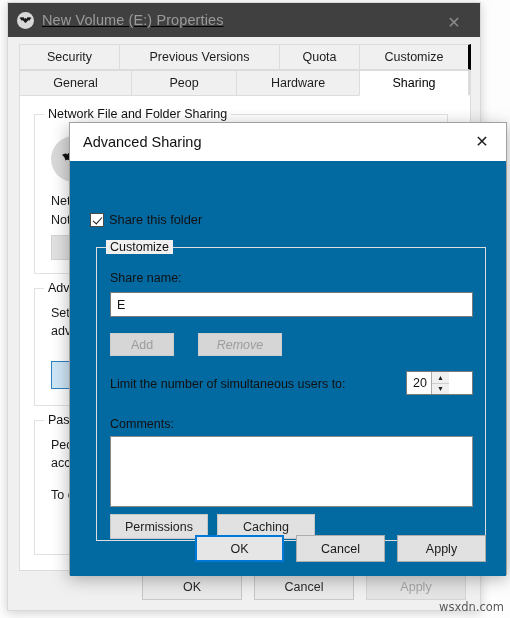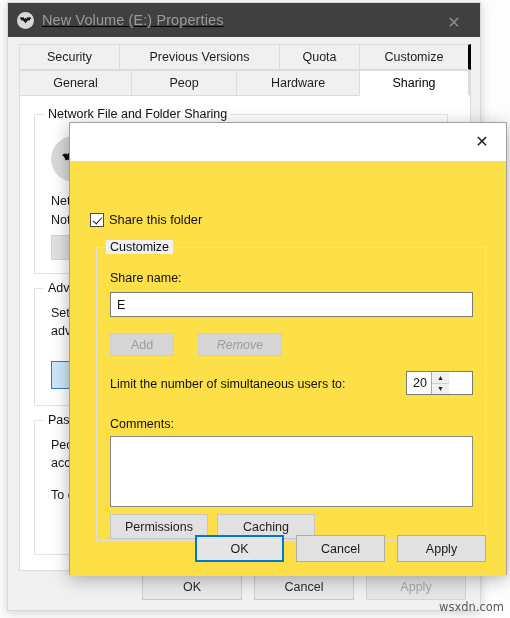--- a/index.html
+++ b/index.html
@@ -180,21 +180,21 @@
     right: 2px; top: 0;
     width: 44px; height: 37px;
     display: flex; align-items: center; justify-content: center;
     font-size: 16px;
     color: #222;
     font-family: "DejaVu Sans", sans-serif;
   }
   .adv-body {
     position: relative;
     height: 415px;
-    background: #fde047;
+    background: #0369a1;
   }
 
   .chk-row {
     position: absolute;
     left: 20px; top: 51px;
     display: flex; align-items: center;
     gap: 5px;
   }
   .chk-box {
     width: 14px; height: 14px;
@@ -382,20 +382,21 @@
     <div class="props-buttons">
       <div class="pbtn">OK</div>
       <div class="pbtn">Cancel</div>
       <div class="pbtn disabled">Apply</div>
     </div>
   </div>
 
   <div class="adv-dialog">
 
     <div class="adv-titlebar">
+      <span class="adv-title-text">Advanced Sharing</span>
       <span class="adv-close">✕</span>
     </div>
 
     <div class="adv-body">
 
       <div class="chk-row">
         <span class="chk-box"></span>
         <span class="chk-label">Share this folder</span>
       </div>
 

